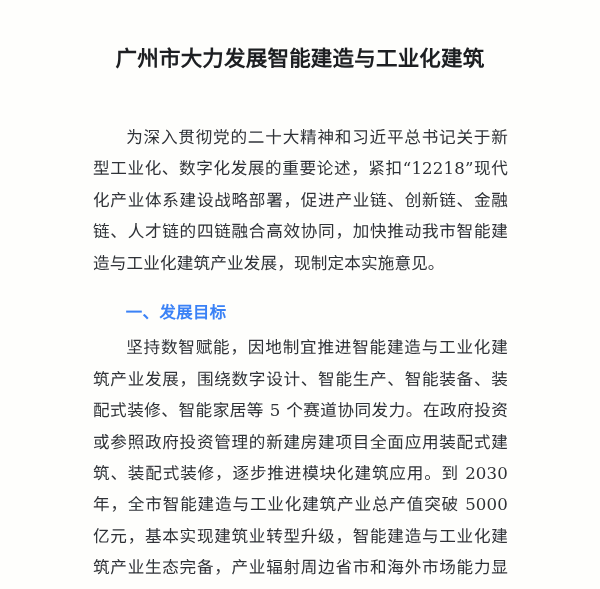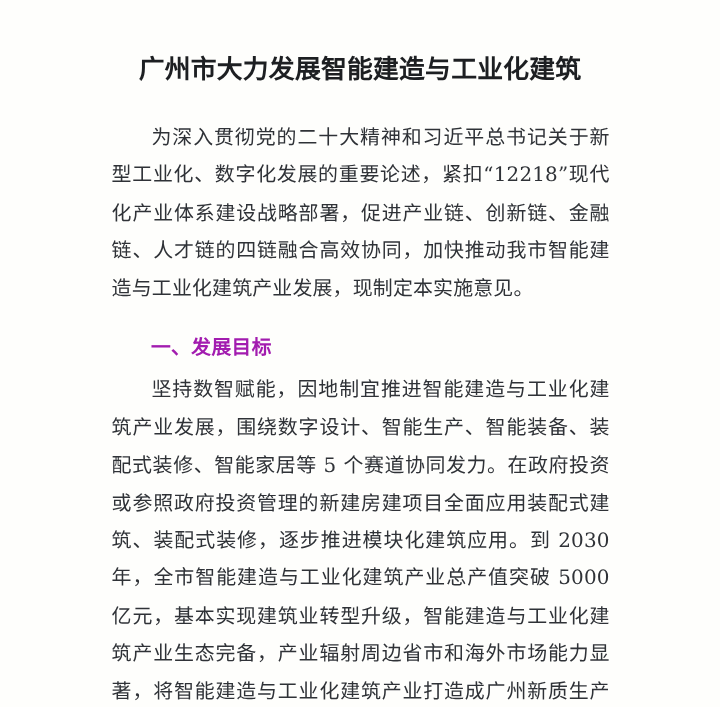--- a/index.html
+++ b/index.html
@@ -56,31 +56,31 @@
     line-height: 31.4px;
     color: #2f3237;
     text-align: justify;
     text-justify: inter-ideograph;
     text-indent: 2em;
     letter-spacing: 0.15px;
     word-break: break-all;
   }
 
   p.para-lead {
-    margin-top: 22px;
+    margin-top: 45px;
   }
 
   h2.section-heading {
     margin: 0;
     padding-top: 18px;
     font-family: "DejaVu Sans", "Liberation Sans", sans-serif;
     font-weight: 700;
     font-size: 16.4px;
     line-height: 31.4px;
-    color: #a21caf;
+    color: #3b82f6;
     text-indent: 2em;
     letter-spacing: 0.4px;
   }
 
   p.para-goals {
     margin-top: 4px;
   }
 </style>
 </head>
 <body>

